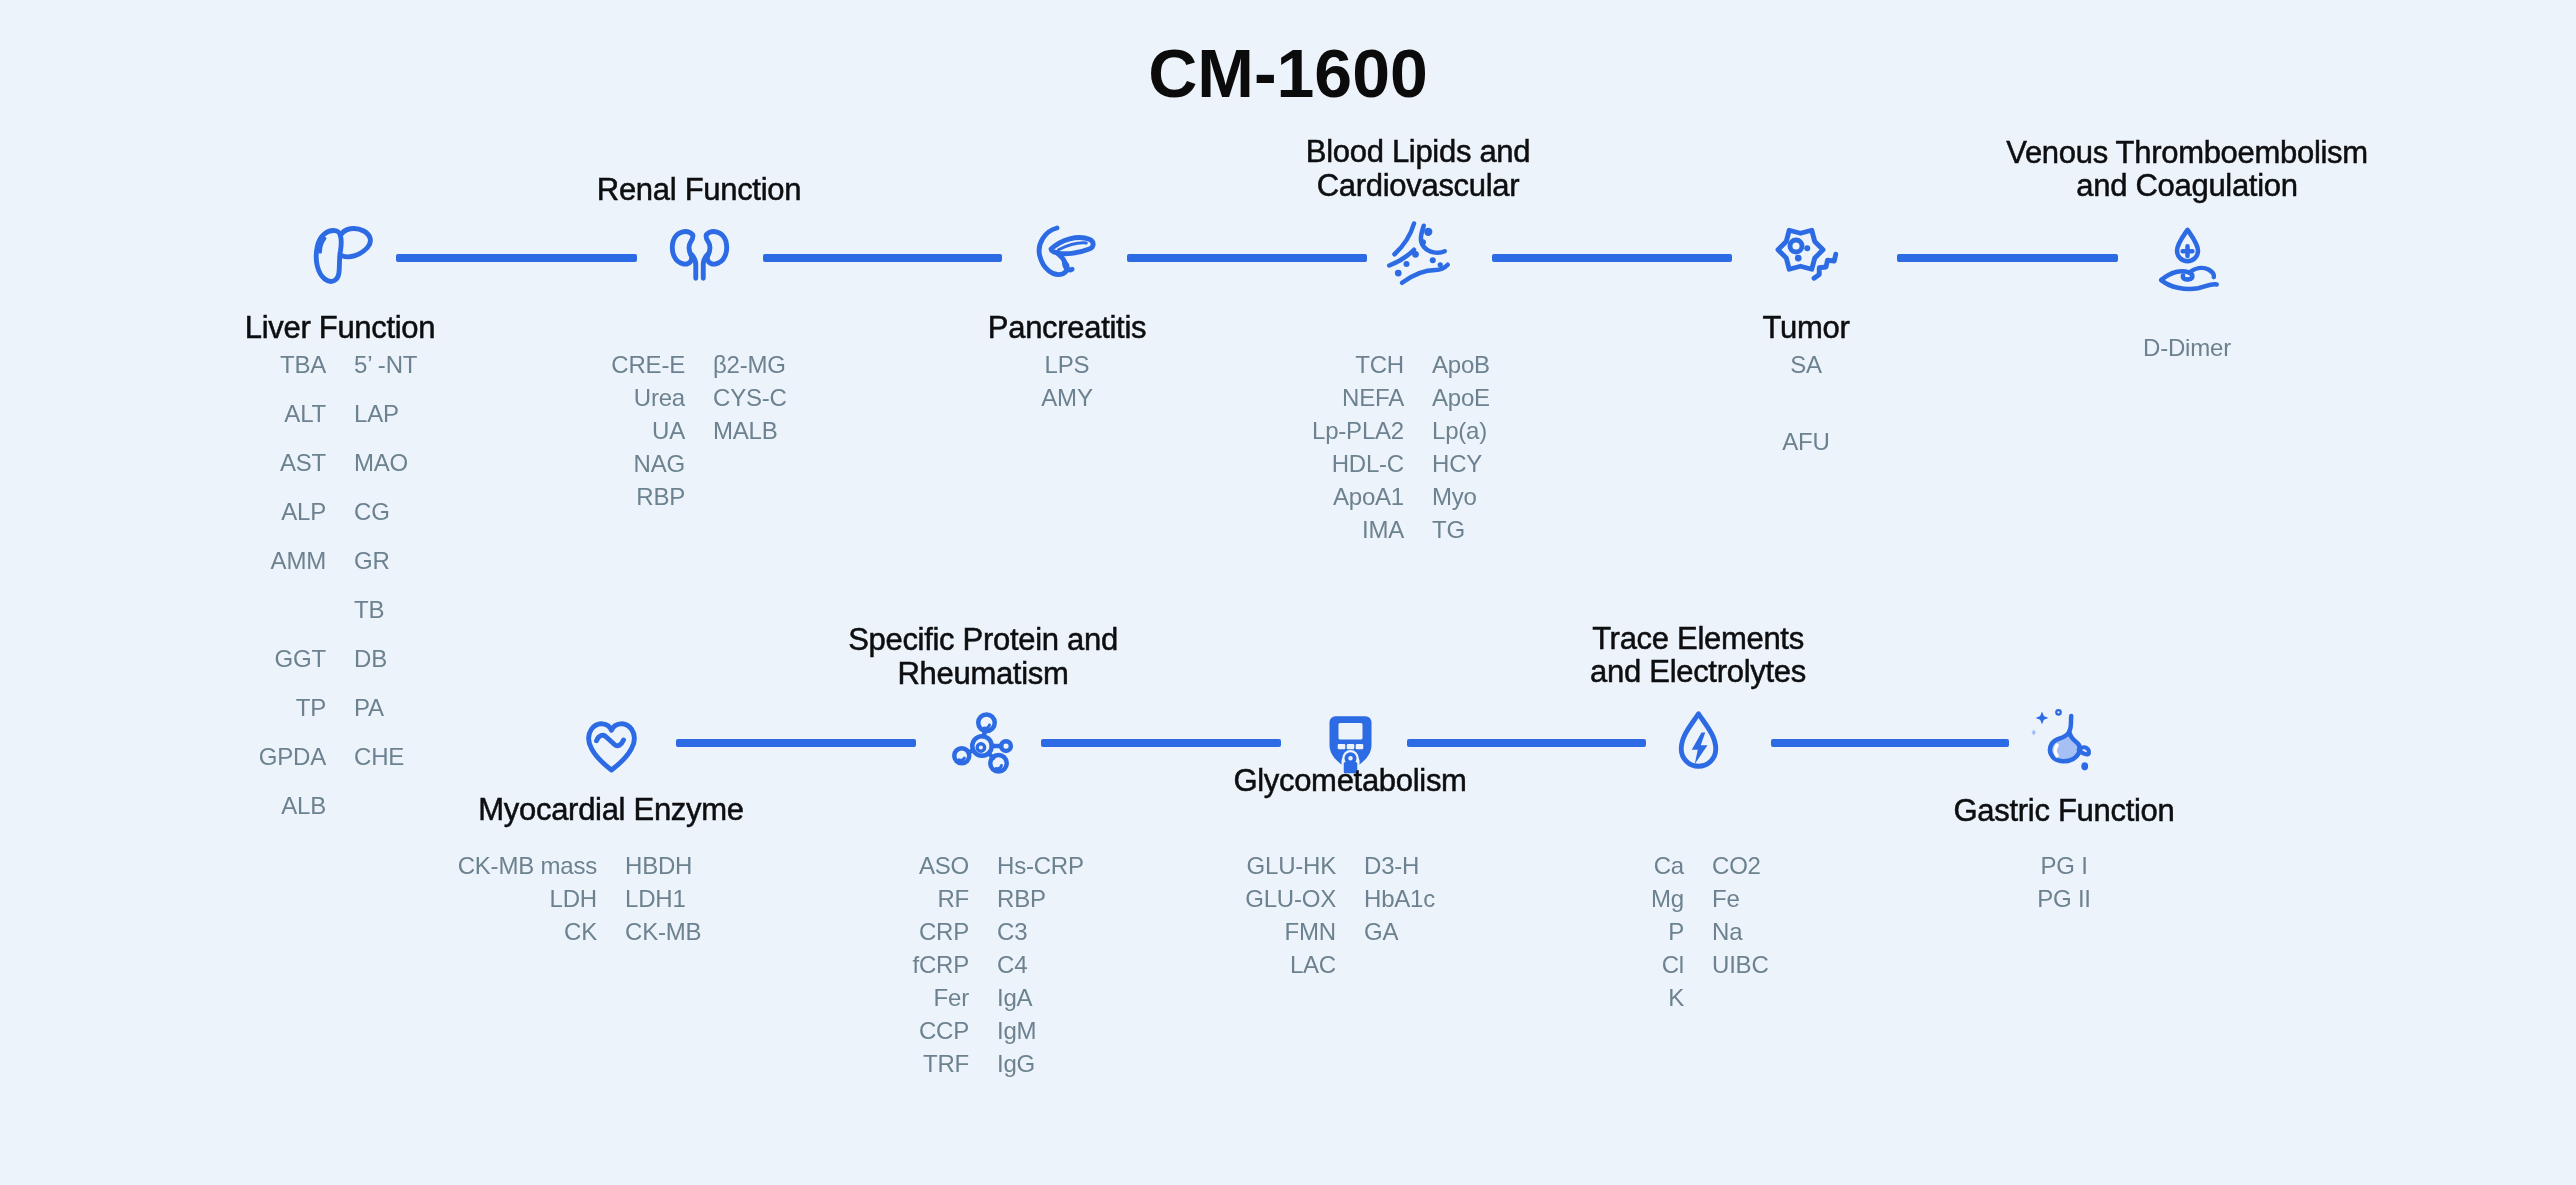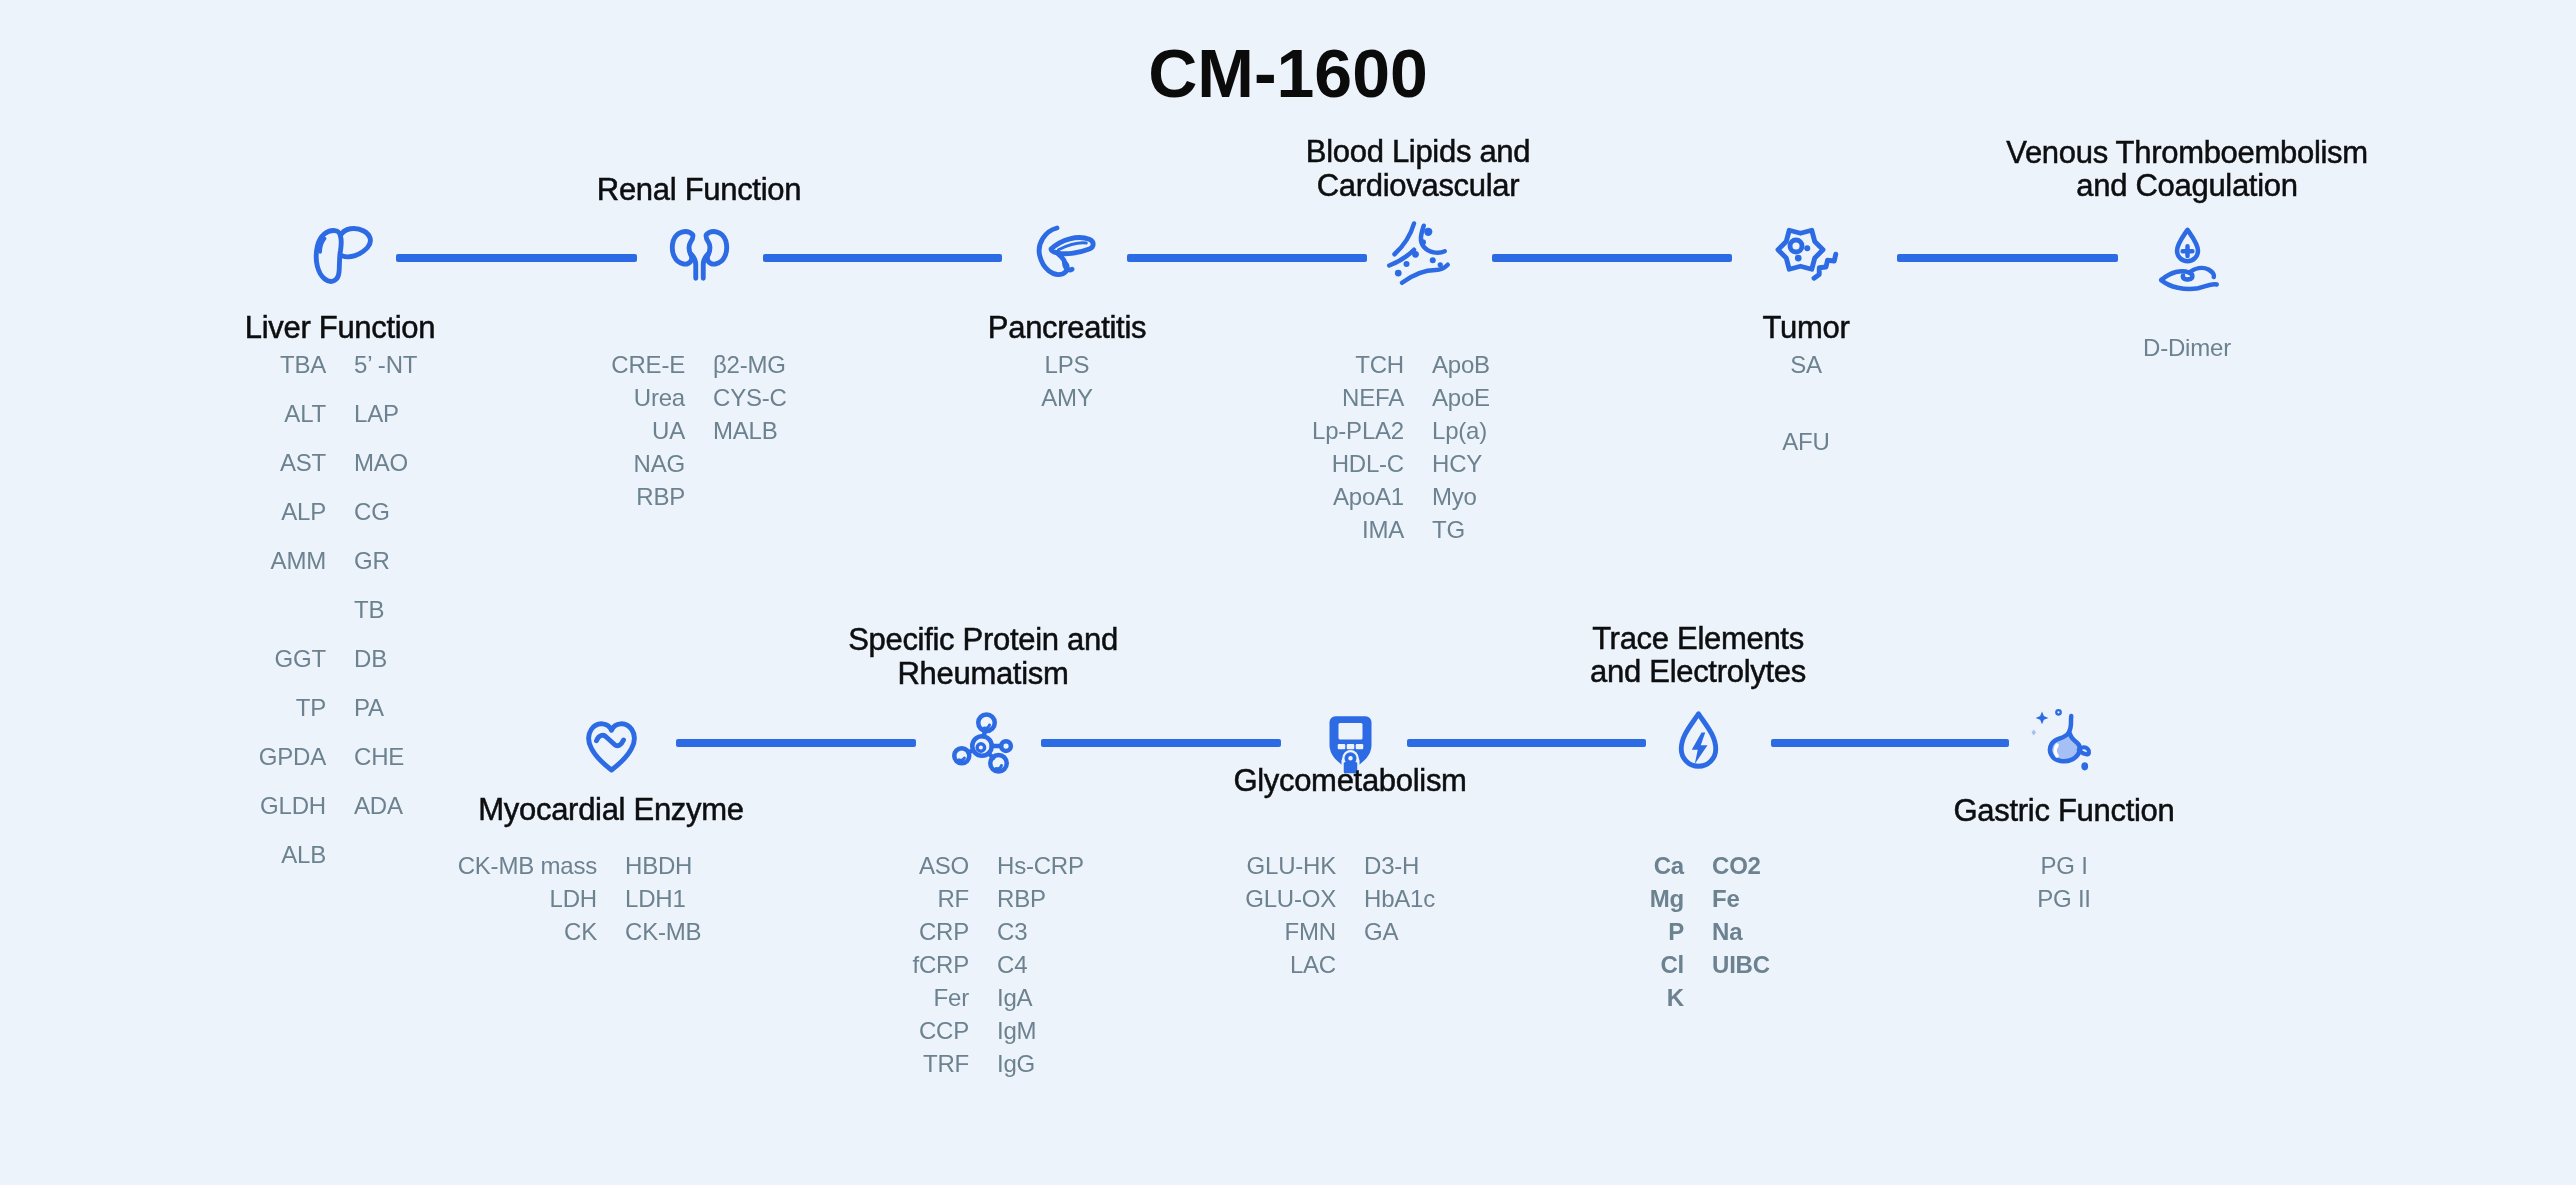--- a/index.html
+++ b/index.html
@@ -117,25 +117,20 @@
         <span class="cell-l test">TP</span>
         <span class="cgap"></span>
         <span class="cell-r test">PA</span>
       </div>
       <div class="trow">
         <span class="cell-l test">GPDA</span>
         <span class="cgap"></span>
         <span class="cell-r test">CHE</span>
       </div>
       <div class="trow">
-        <span class="cell-l test">GLDH</span>
-        <span class="cgap"></span>
-        <span class="cell-r test">ADA</span>
-      </div>
-      <div class="trow">
         <span class="cell-l test">ALB</span>
         <span class="cgap"></span>
         <span class="cell-r test"></span>
       </div>
     </div>
     <div class="icon-wrap" style="left: 699px; top: 256px;">
       <svg viewBox="0 0 100 100" fill="none" stroke="currentColor" stroke-width="6.5" stroke-linecap="round" stroke-linejoin="round">
   <path d="M41,21 C33,13 19,17 15,29 C11,44 17,58 29,60 C37,61 41,55 39,49 C36,43 35,36 38,31 C40,28 42,24 41,21 Z"></path>
   <path d="M39,47 C43,51 45,55 45,61 L45,79"></path>
   <path d="M59,21 C67,13 81,17 85,29 C89,44 83,58 71,60 C63,61 59,55 61,49 C64,43 65,36 62,31 C60,28 58,24 59,21 Z"></path>
@@ -388,21 +383,21 @@
       </div>
     </div>
     <div class="icon-wrap" style="left: 1698px; top: 744px;">
       <svg viewBox="0 0 100 100" fill="none" stroke="currentColor" stroke-width="6.5" stroke-linejoin="round" stroke-linecap="round">
   <path d="M50,9 C41,23 27,38 27,56 A23,23 0 0 0 73,56 C73,38 59,23 50,9 Z"></path>
   <path d="M54,34 L41,57 H49 L45,76 L62,51 H53 L59,34 Z" fill="currentColor" stroke="none"></path>
 </svg>
     </div>
     <div class="cat-title" style="left: 1698px; top: 622px;">Trace Elements</div>
     <div class="cat-title" style="left: 1698px; top: 655px;">and Electrolytes</div>
-    <div class="list" style="left: 1698px; top: 849px; font-weight: bold;">
+    <div class="list" style="left: 1698px; top: 849px;">
       <div class="trow">
         <span class="cell-l test">Ca</span>
         <span class="cgap"></span>
         <span class="cell-r test">CO2</span>
       </div>
       <div class="trow">
         <span class="cell-l test">Mg</span>
         <span class="cgap"></span>
         <span class="cell-r test">Fe</span>
       </div>

